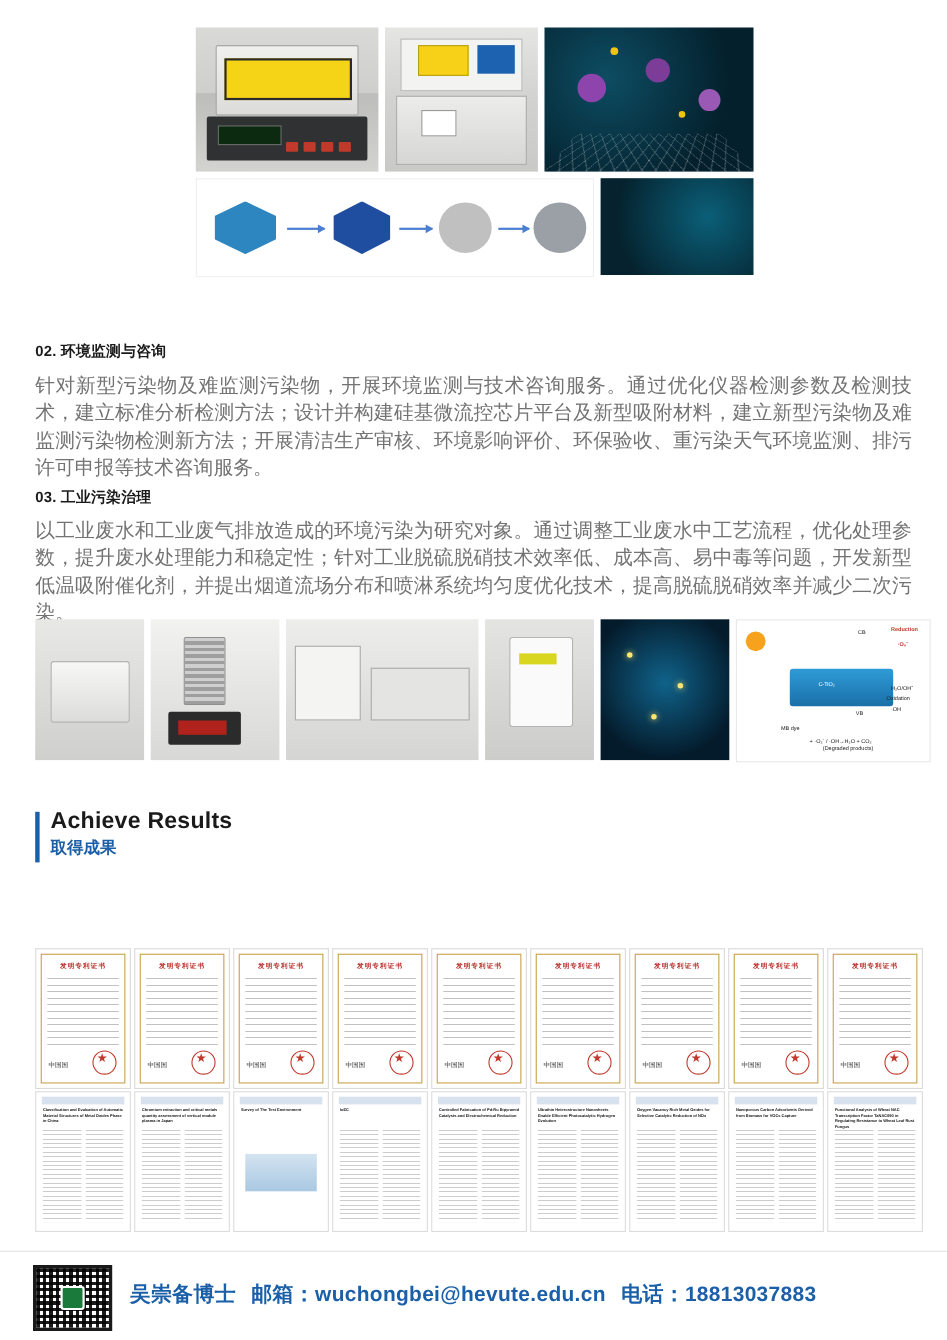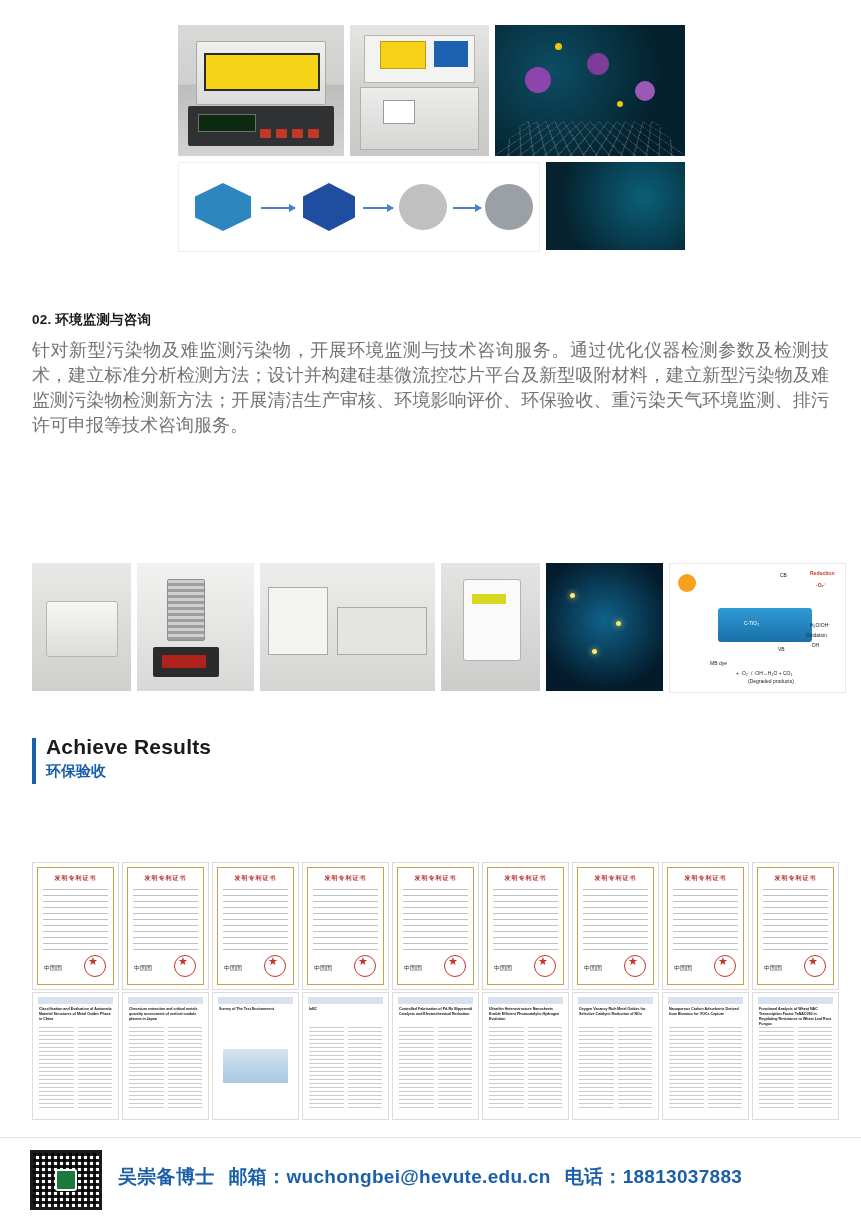--- a/index.html
+++ b/index.html
@@ -485,20 +485,24 @@
       </div>
       <div class="ph ph-b2 img-blue-dark"></div>
     </div>
   </div>
 
   <div class="section" id="sec02">
     <h3 class="sec-title">02. 环境监测与咨询</h3>
     <p class="sec-body">针对新型污染物及难监测污染物，开展环境监测与技术咨询服务。通过优化仪器检测参数及检测技术，建立标准分析检测方法；设计并构建硅基微流控芯片平台及新型吸附材料，建立新型污染物及难监测污染物检测新方法；开展清洁生产审核、环境影响评价、环保验收、重污染天气环境监测、排污许可申报等技术咨询服务。</p>
   </div>
 
+  <div class="section" id="sec03">
+    <h3 class="sec-title">03. 工业污染治理</h3>
+    <p class="sec-body">以工业废水和工业废气排放造成的环境污染为研究对象。通过调整工业废水中工艺流程，优化处理参数，提升废水处理能力和稳定性；针对工业脱硫脱硝技术效率低、成本高、易中毒等问题，开发新型低温吸附催化剂，并提出烟道流场分布和喷淋系统均匀度优化技术，提高脱硫脱硝效率并减少二次污染。</p>
+  </div>
 
   <div class="mid-gallery">
     <div class="mg instr1">
       <div class="box"></div>
     </div>
     <div class="mg wide instr2">
       <div class="col"></div>
       <div class="base">
           <span></span>
         </div>
@@ -530,21 +534,21 @@
       <div class="lbl" style="left:74px;top:56px;color:#fff;">C-TiO₂</div>
       <div class="lbl" style="left:40px;top:96px;">MB dye</div>
       <div class="lbl" style="left:66px;top:106px;">+ ·O₂⁻ / ·OH→H₂O + CO₂</div>
       <div class="lbl" style="left:78px;top:114px;">(Degraded products)</div>
     </div>
   </div>
 
   <div class="achieve">
     <div class="bar"></div>
     <div class="en">Achieve Results</div>
-    <div class="cn">环保验收</div>
+    <div class="cn">取得成果</div>
   </div>
 
 
   <div class="patents">
     <div class="patent">
       <div class="pborder"></div>
       <div class="ptitle">发明专利证书</div>
       <div class="plines"></div>
       <div class="psign">中国国</div>
       <div class="pseal"></div>

